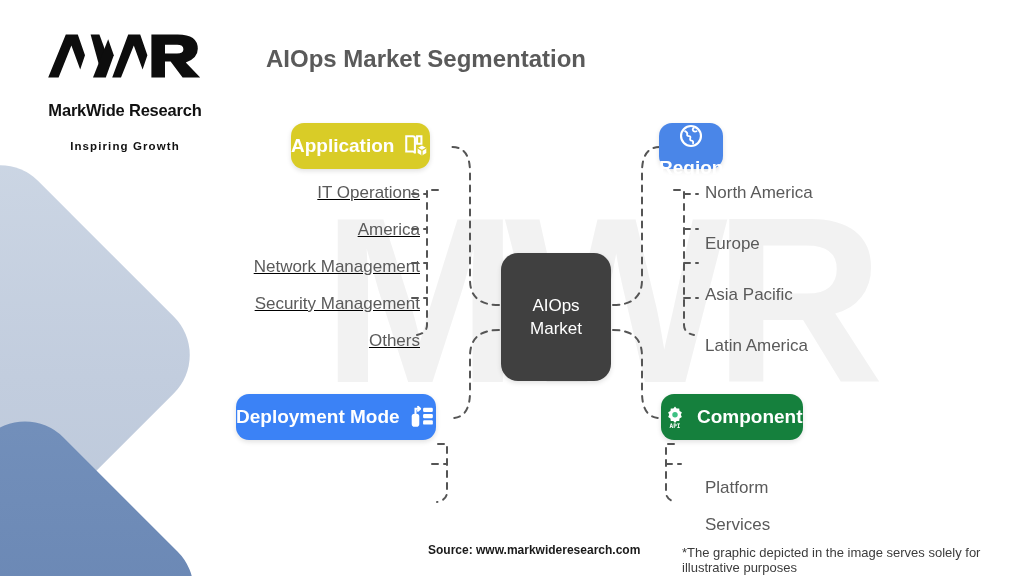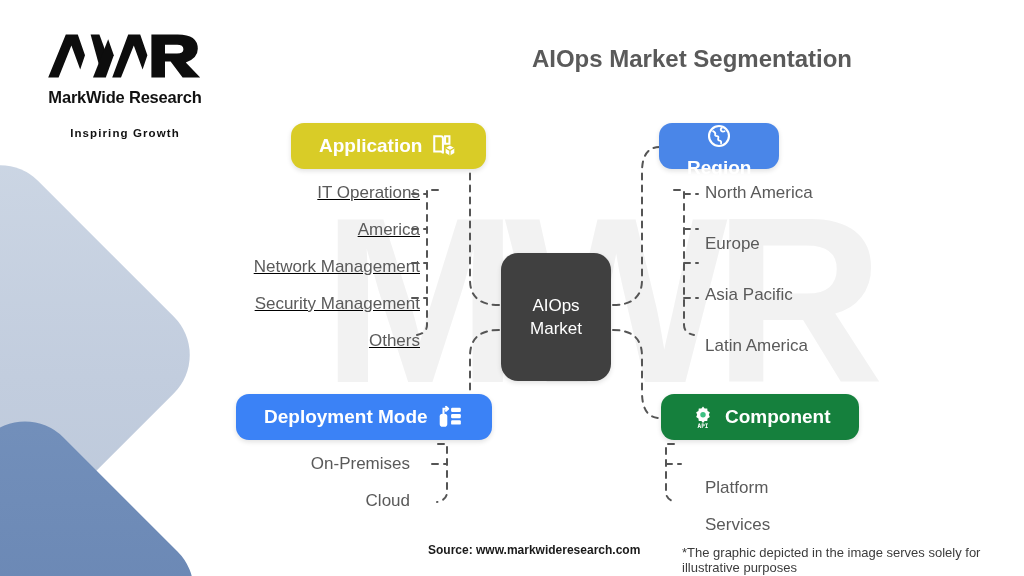--- a/index.html
+++ b/index.html
@@ -69,37 +69,37 @@
     text-align: center;
   }
   #logo-mark {
     height: 56px;
   }
   .logo-name {
     font-size: 16.5px;
     font-weight: bold;
     color: #111111;
     letter-spacing: -0.2px;
-    margin-top: 0;
+    margin-top: 13px;
   }
   .logo-tag {
     font-size: 11.5px;
     font-weight: bold;
     color: #111111;
     letter-spacing: 1.1px;
     margin-top: 20px;
   }
 
   
   #title {
     position: absolute;
     left: 0;
     top: 45px;
     width: 852px;
-    text-align: right;
+    text-align: center;
     font-size: 24px;
     font-weight: bold;
     color: #5a5a5a;
   }
 
   
   #links {
     position: absolute;
     left: 0;
     top: 0;
@@ -126,21 +126,21 @@
     box-shadow: 0 2px 5px rgba(0,0,0,0.12);
   }
 
   
   .badge {
     position: absolute;
     display: flex;
     align-items: center;
     gap: 8px;
     height: 46px;
-    padding: 0 28px;
+    padding: 0 0;
     border-radius: 13px;
     color: #ffffff;
     font-size: 19px;
     font-weight: bold;
     white-space: nowrap;
     box-shadow: 0 2px 5px rgba(0,0,0,0.12);
   }
   #badge-application { left: 291px; top: 123px; background: #D9CC27; }
   #badge-region      { left: 659px; top: 123px; background: #4A86E8; flex-direction: column; }
   #badge-deployment  { left: 236px; top: 394px; background: #3b82f6; }
@@ -338,24 +338,20 @@
     <div class="leaf">Others</div>
   </div>
 
   <div class="leaf-list" id="list-region">
     <div class="leaf">North America</div>
     <div class="leaf">Europe</div>
     <div class="leaf">Asia Pacific</div>
     <div class="leaf">Latin America</div>
   </div>
 
-  <div class="leaf-list" id="list-deployment">
-    <div class="leaf">On-Premises</div>
-    <div class="leaf">Cloud</div>
-  </div>
 
   <div class="leaf-list" id="list-component">
     <div class="leaf">Platform</div>
     <div class="leaf">Services</div>
   </div>
 
   <div id="source">Source: www.markwideresearch.com</div>
   <div id="disclaimer">*The graphic depicted in the image serves solely for illustrative purposes</div>
 
 </div>

